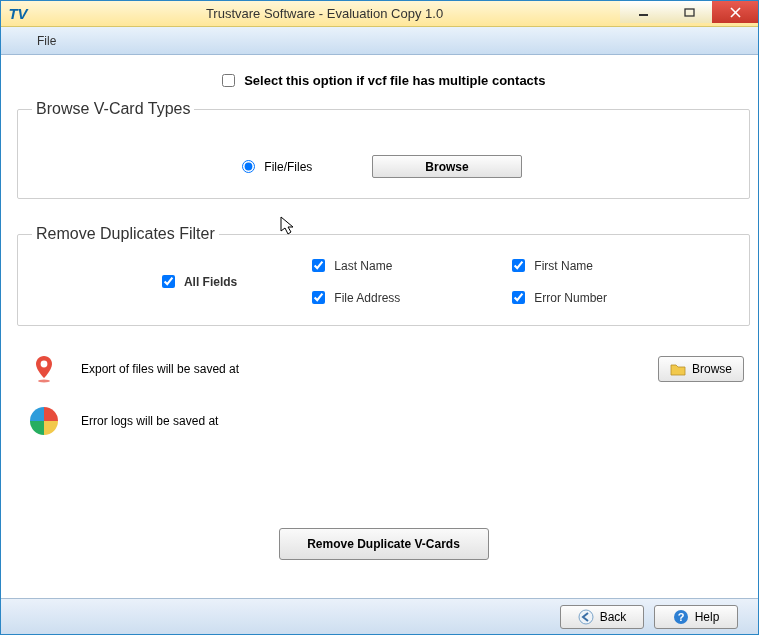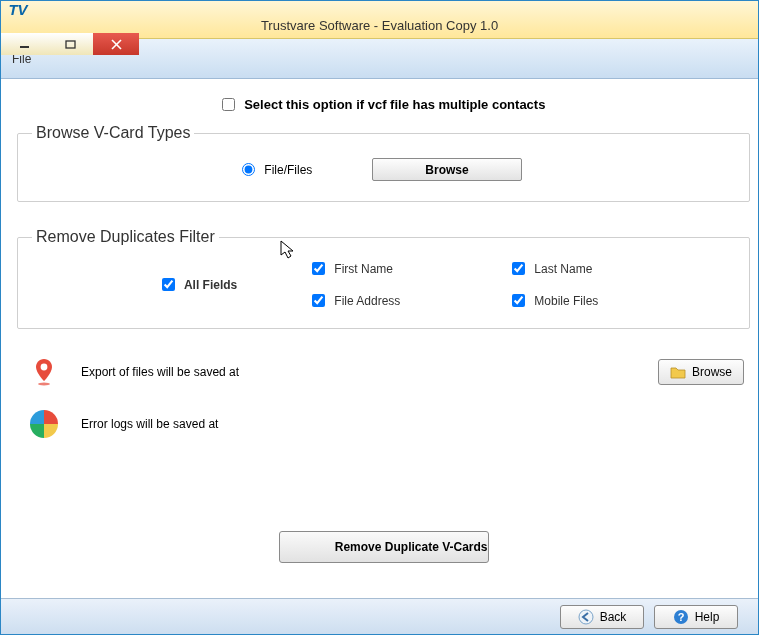--- a/index.html
+++ b/index.html
@@ -13,26 +13,26 @@
   }
   .window {
     width: 759px;
     height: 635px;
     border: 1px solid #2b86c5;
     display: flex;
     flex-direction: column;
     background: #fff;
   }
   .titlebar {
-    height: 38px;
+    height: 26px;
     background: linear-gradient(#fff6d6, #ffe79a);
     display: flex;
+    align-items: center;
     border-bottom: 1px solid #d8c66a;
     position: relative;
-    flex-direction: column;
   }
   .titlebar .app-icon {
     width: 22px; height: 22px;
     margin-left: 6px;
     display: flex; align-items: center; justify-content: center;
     font-weight: bold;
     color: #0a66a8;
     font-style: italic;
     font-size: 15px;
   }
@@ -54,26 +54,26 @@
   .winbtn.min, .winbtn.max {
     background: linear-gradient(#fff, #f0e6b8);
   }
   .winbtn.close {
     background: linear-gradient(#e85a4f, #c7372a);
     color: #fff;
     width: 46px;
   }
   .winbtn svg { display:block; }
   .menubar {
-    height: 40px;
+    height: 28px;
     background: linear-gradient(#e9f2fb, #c9ddf1);
     border-bottom: 1px solid #9fbad6;
     display: flex;
     align-items: center;
-    padding-left: 3px;
+    padding-left: 28px;
     color: #333;
   }
   .menubar .menu-item { padding: 2px 8px; }
   .content {
     flex: 1;
     padding: 14px 8px 8px 16px;
     background: #fff;
     position: relative;
     overflow: hidden;
   }
@@ -94,20 +94,21 @@
   fieldset.group > legend {
     font-size: 16px;
     color: #333;
     padding: 0 4px;
   }
 
   .browse-row {
     display: flex;
     align-items: center;
     gap: 10px;
+    margin-top: 21px;
   }
   .radio-col { width: 170px; text-align: left; padding-left: 50px; }
   .radio-col2 { width: 140px; }
   .big-btn {
     width: 150px;
     height: 23px;
     border: 1px solid #8a8a8a;
     border-radius: 2px;
     background: linear-gradient(#fdfdfd, #e3e3e3);
     font-size: 12px;
@@ -149,21 +150,20 @@
     display: block;
     margin: 90px auto 0 auto;
     width: 210px;
     height: 32px;
     border: 1px solid #8a8a8a;
     border-radius: 3px;
     background: linear-gradient(#fafafa, #e2e2e2);
     font-weight: bold;
     font-size: 12px;
     cursor: pointer;
-    text-align: right;
   }
 
   .footer {
     height: 36px;
     background: linear-gradient(#eaf1fa, #cddef0);
     border-top: 1px solid #a7bdd3;
     display: flex;
     align-items: center;
     justify-content: flex-end;
     padding-right: 20px;
@@ -245,39 +245,39 @@
       <div class="filter-grid">
         <div class="allf">
           <label>
             <input type="checkbox" checked="" style="">
             <span>All Fields</span>
           </label>
         </div>
         <div>
           <label>
             <input type="checkbox" checked="" style="">
+            <span>Last Name</span>
+          </label>
+        </div>
+        <div>
+          <label>
+            <input type="checkbox" checked="" style="">
             <span>First Name</span>
           </label>
         </div>
         <div>
           <label>
             <input type="checkbox" checked="" style="">
-            <span>Last Name</span>
+            <span>File Address</span>
           </label>
         </div>
         <div>
           <label>
             <input type="checkbox" checked="" style="">
-            <span>File Address</span>
-          </label>
-        </div>
-        <div>
-          <label>
-            <input type="checkbox" checked="" style="">
-            <span>Mobile Files</span>
+            <span>Error Number</span>
           </label>
         </div>
       </div>
     </fieldset>
 
     <div class="export-row">
       <div class="ico-slot">
         <svg width="24" height="30" viewBox="0 0 24 30">
           <path d="M12 2 C7 2 4 6 4 10 C4 16 12 24 12 24 C12 24 20 16 20 10 C20 6 17 2 12 2 Z" fill="#e74c3c"></path>
           <circle cx="12" cy="10" r="3.4" fill="#fff"></circle>

